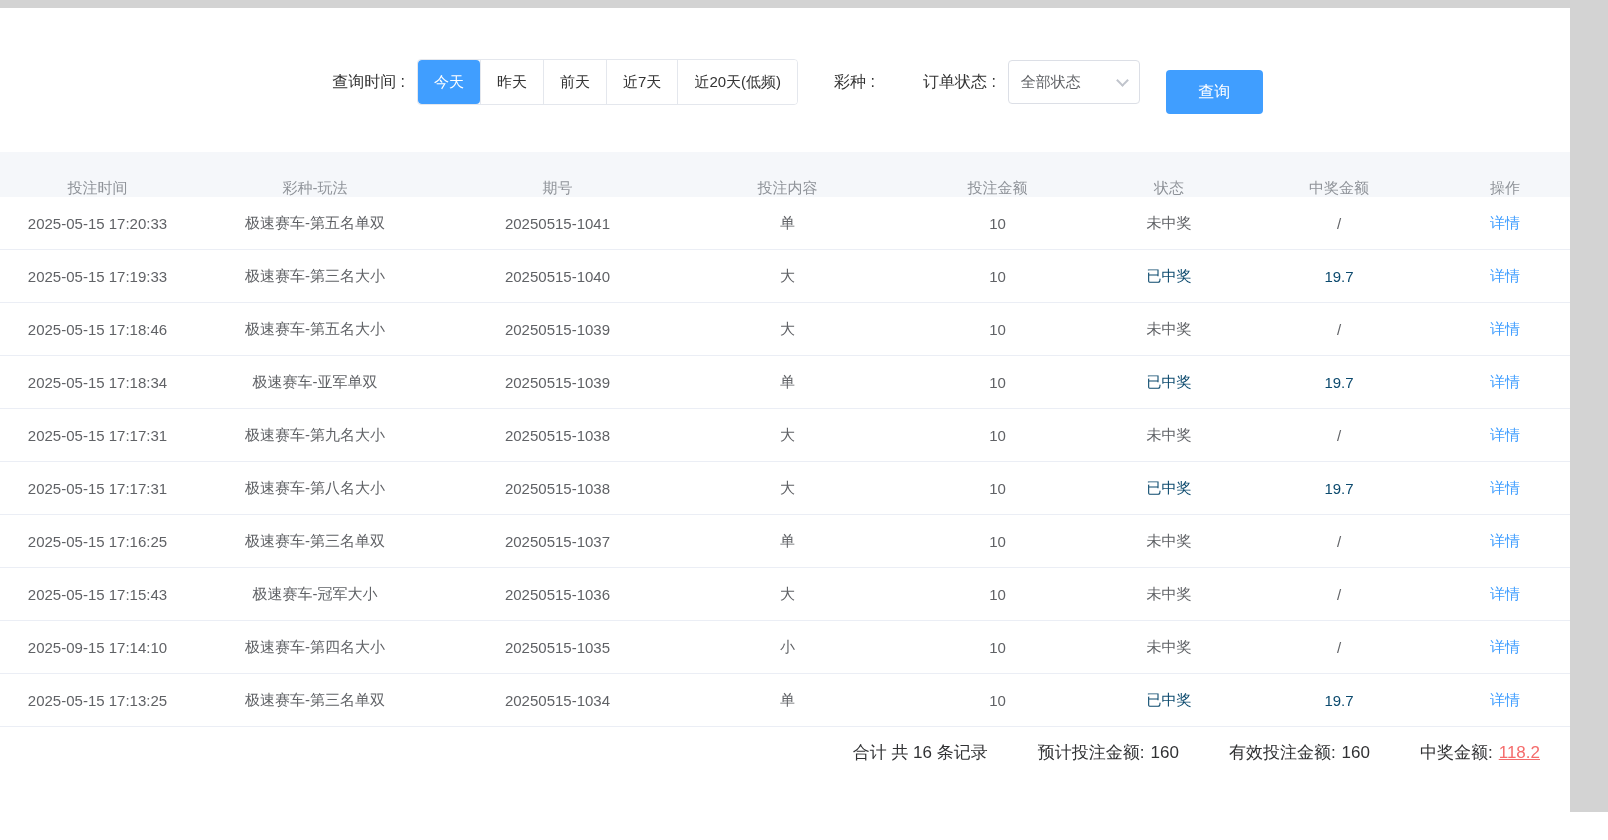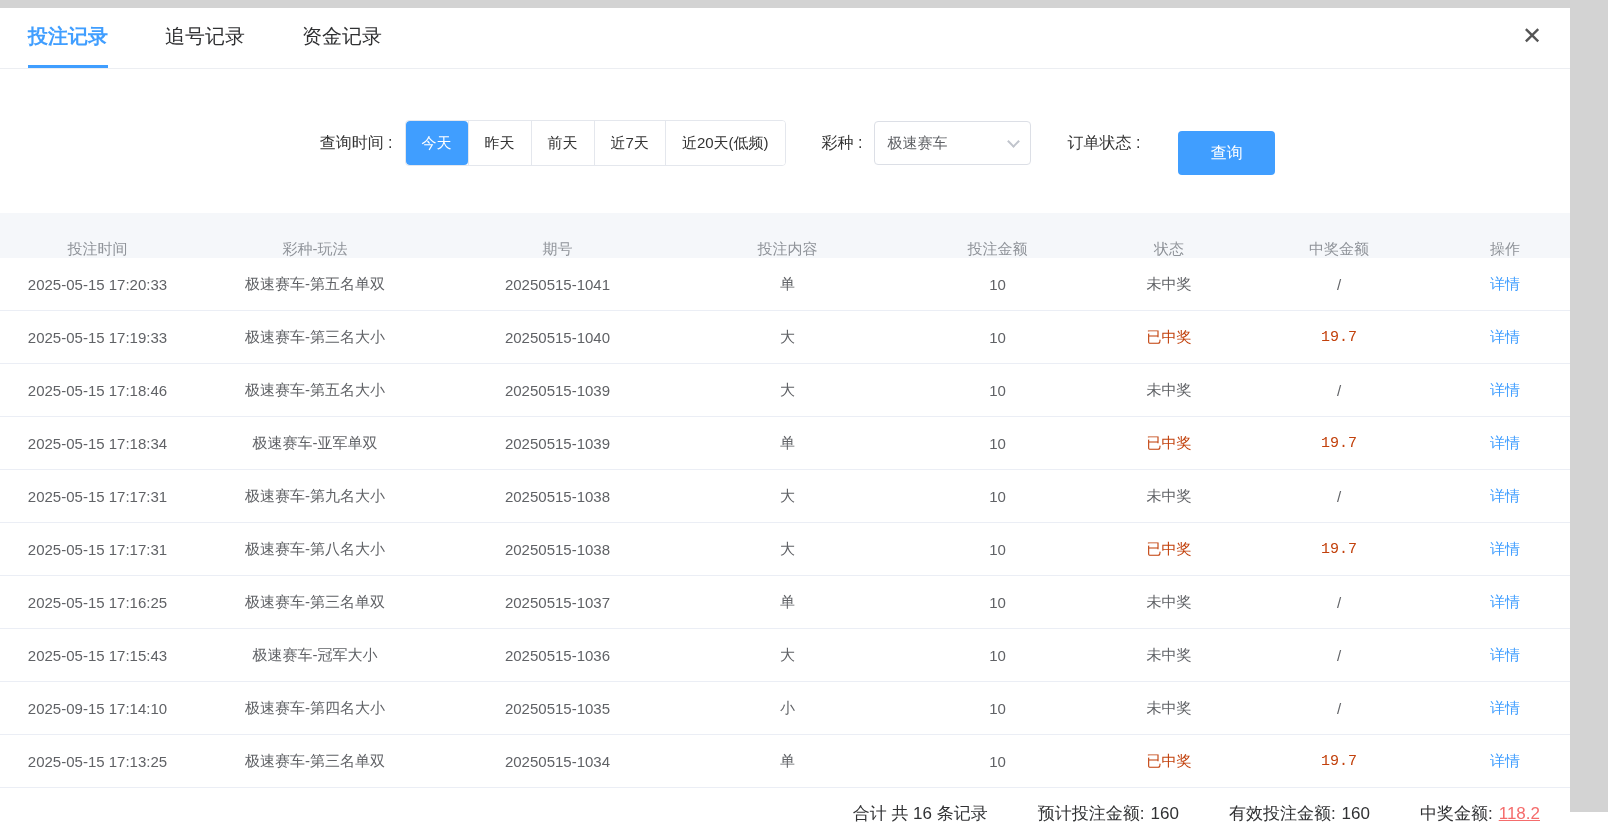--- a/index.html
+++ b/index.html
@@ -32,60 +32,54 @@
   .select.status { width:132px; }
   .chev { width:9px; height:9px; border-right:2px solid #c0c4cc; border-bottom:2px solid #c0c4cc; transform:rotate(45deg); margin-top:-4px; }
   .query-btn { margin-left:26px; width:97px; height:44px; background:#409eff; color:#fff; border:none; border-radius:4px; font-size:16px; cursor:pointer;margin-top:20px; }
 
   
   .thead { display:flex; height:45px; align-items:center; background:#f5f7fa; margin-top:38px; }
   .th { font-size:15px; color:#8f9399; text-align:center;margin-top:28px; }
   .trow { display:flex; height:53px; align-items:center; border-bottom:1px solid #ebeef5; background:#fff; }
   .td { font-size:15px; color:#606266; text-align:center; }
   .c0{width:195px}.c1{width:240px}.c2{width:245px}.c3{width:215px}.c4{width:205px}.c5{width:138px}.c6{width:202px}.c7{width:130px}
-  .td.won { color:#c2410c;font-family:Liberation Mono, monospace; }
+  .td.won { color:#0c4a6e; }
   .td.link { color:#409eff; cursor:pointer; }
 
   
   .footer { display:flex; justify-content:flex-end; align-items:center; height:50px; padding-right:30px; gap:50px; font-size:17px; color:#303133;text-align:right; }
   .fitem .val { margin-left:6px;margin-top:18px; }
   .red { color:#f56c6c;text-decoration:underline; }
 </style>
 </head>
 <body>
 
 <div class="bg-strip-top"></div>
 <div class="bg-strip-right"></div>
 
 <div class="modal">
 
-  <div class="tabbar">
-    <div class="tab active">投注记录</div>
-    <div class="tab">追号记录</div>
-    <div class="tab">资金记录</div>
-    <div class="close">✕</div>
-  </div>
 
   <div class="filters">
     <span class="flabel">查询时间 :</span>
     <div class="btn-group">
       <div class="tbtn active">今天</div>
       <div class="tbtn">昨天</div>
       <div class="tbtn">前天</div>
       <div class="tbtn">近7天</div>
       <div class="tbtn">近20天(低频)</div>
     </div>
 
     <span class="flabel ml">彩种 :</span>
-    <div class="select lottery">
-      <span>极速赛车</span>
+
+    <span class="flabel ml">订单状态 :</span>
+    <div class="select status">
+      <span>全部状态</span>
       <span class="chev"></span>
     </div>
-
-    <span class="flabel ml">订单状态 :</span>
 
     <button class="query-btn">查询</button>
   </div>
 
   <div>
     <div class="thead">
       <div class="th c0">投注时间</div>
       <div class="th c1">彩种-玩法</div>
       <div class="th c2">期号</div>
       <div class="th c3">投注内容</div>

